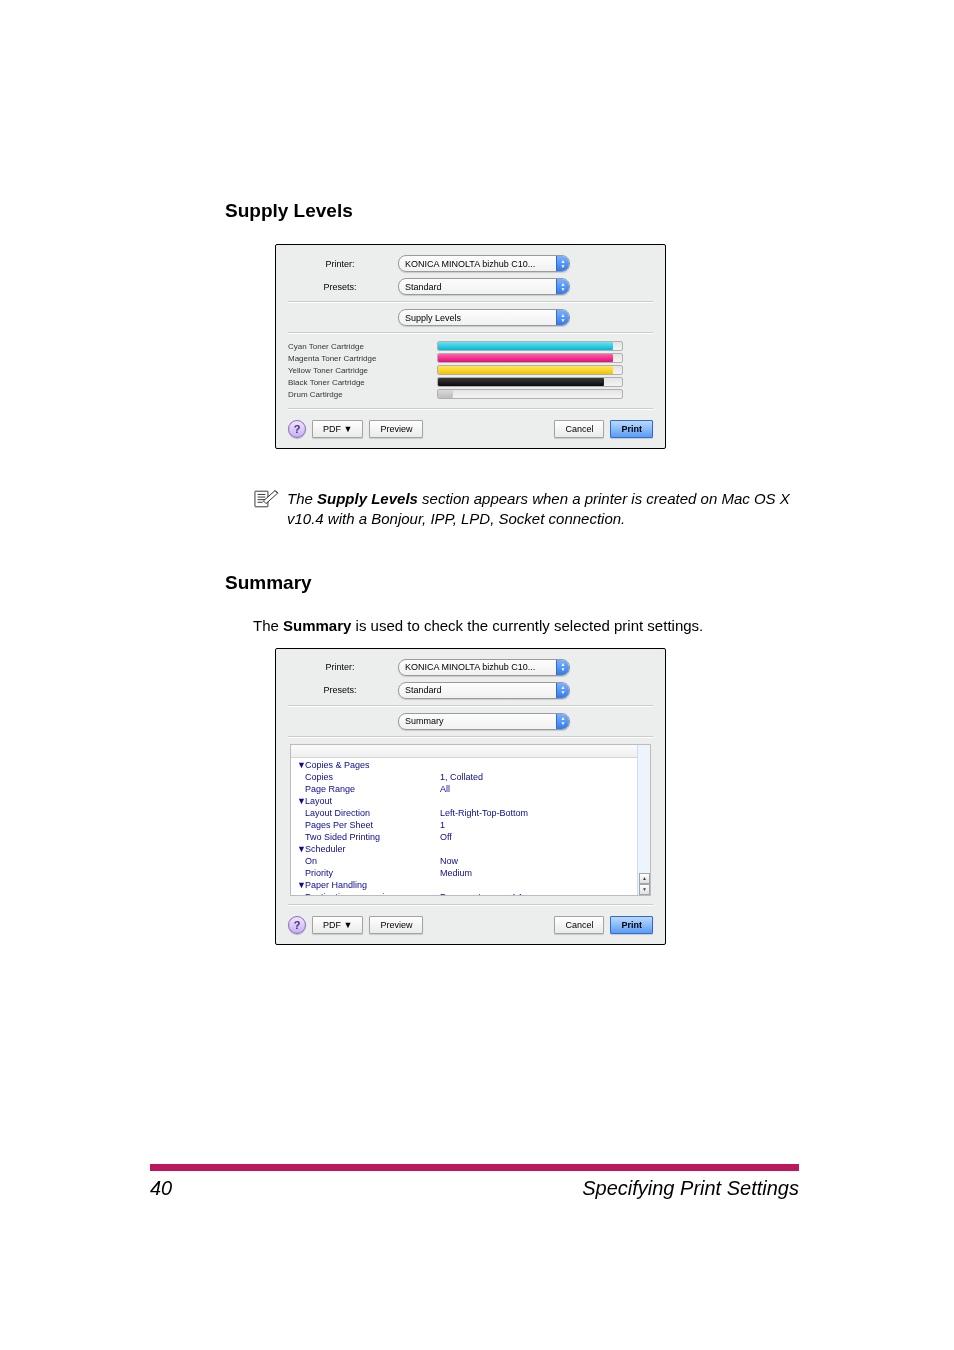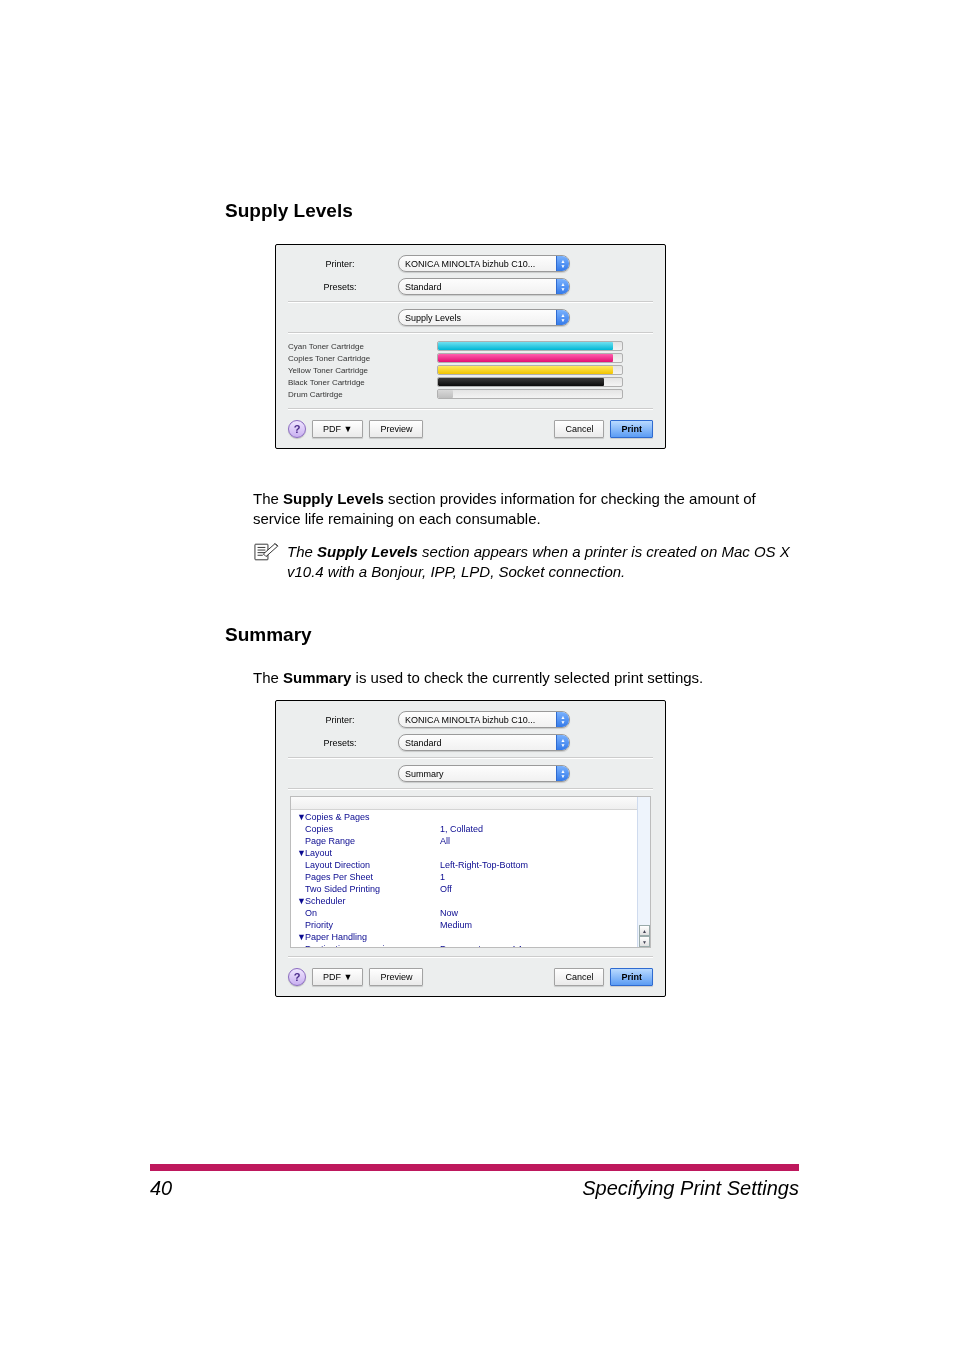--- a/index.html
+++ b/index.html
@@ -245,21 +245,21 @@
     </div>
     <hr class="hr">
     <div id="supply-items">
         <div class="supply-row">
           <div class="supply-label">Cyan Toner Cartridge</div>
           <div class="bar">
             <div class="bar-fill" style="width: 95%; background: linear-gradient(rgb(111, 224, 240), rgb(0, 183, 212));"></div>
           </div>
         </div>
         <div class="supply-row">
-          <div class="supply-label">Copies Toner Cartridge</div>
+          <div class="supply-label">Magenta Toner Cartridge</div>
           <div class="bar">
             <div class="bar-fill" style="width: 95%; background: linear-gradient(rgb(255, 95, 174), rgb(227, 15, 115));"></div>
           </div>
         </div>
         <div class="supply-row">
           <div class="supply-label">Yellow Toner Cartridge</div>
           <div class="bar">
             <div class="bar-fill" style="width: 95%; background: linear-gradient(rgb(255, 232, 94), rgb(242, 197, 0));"></div>
           </div>
         </div>
@@ -283,23 +283,20 @@
         <span class="btn">PDF ▼</span>
         <span class="btn">Preview</span>
       </div>
       <div class="right">
         <span class="btn">Cancel</span>
         <span class="btn default">Print</span>
       </div>
     </div>
   </div>
 
-  <p class="body-text">
-    <span>The </span><b>Supply Levels</b><span> section provides information for checking the amount of service life remaining on each consumable.</span>
-  </p>
 
   <div class="note-row">
     <span class="note-icon">
       <svg viewBox="0 0 40 30">
           <g fill="none" stroke="#000" stroke-width="1.2">
         <rect x="3" y="3" width="20" height="24" rx="1"></rect>
         <line x1="7" y1="8" x2="19" y2="8"></line>
             <line x1="7" y1="12" x2="19" y2="12"></line>
         <line x1="7" y1="16" x2="19" y2="16"></line>
             <line x1="7" y1="20" x2="15" y2="20"></line>

